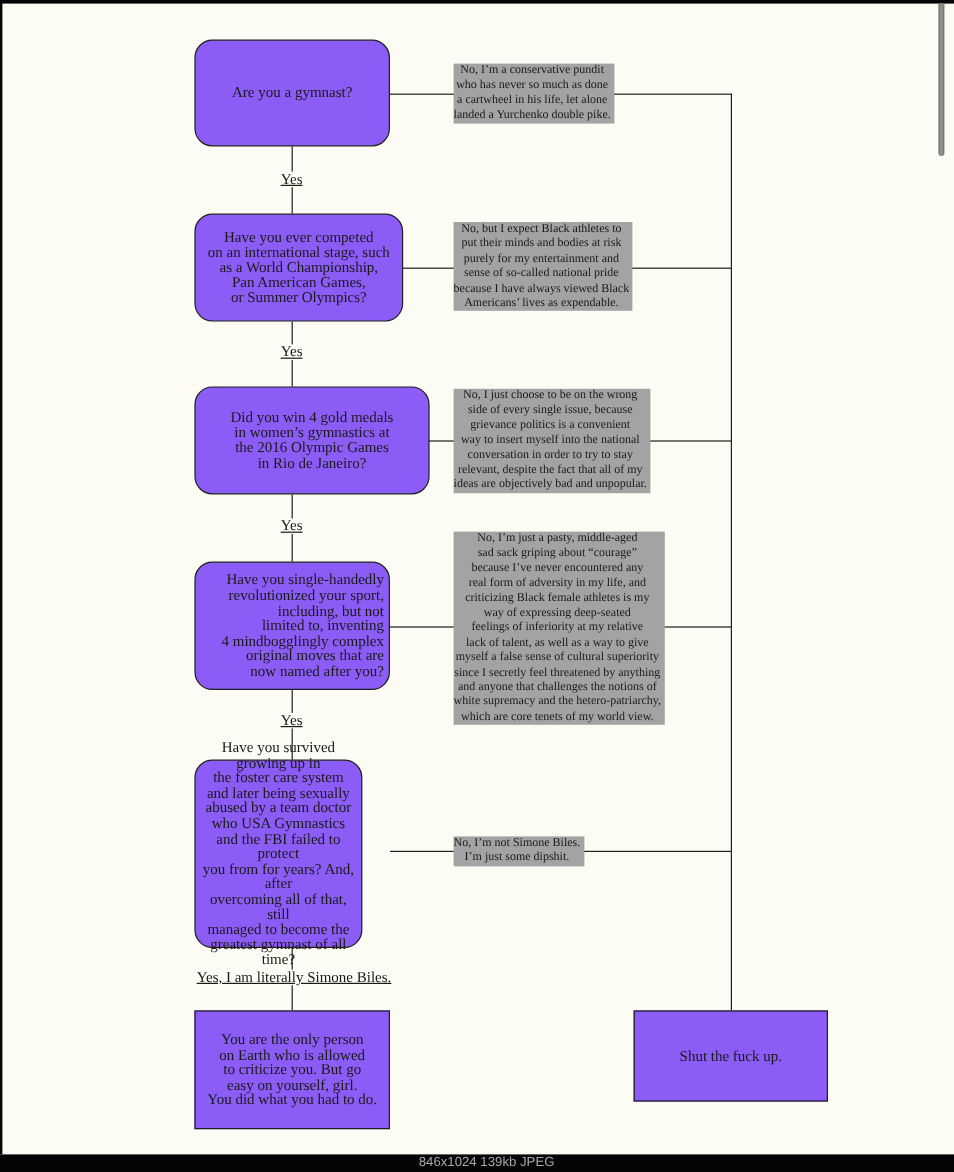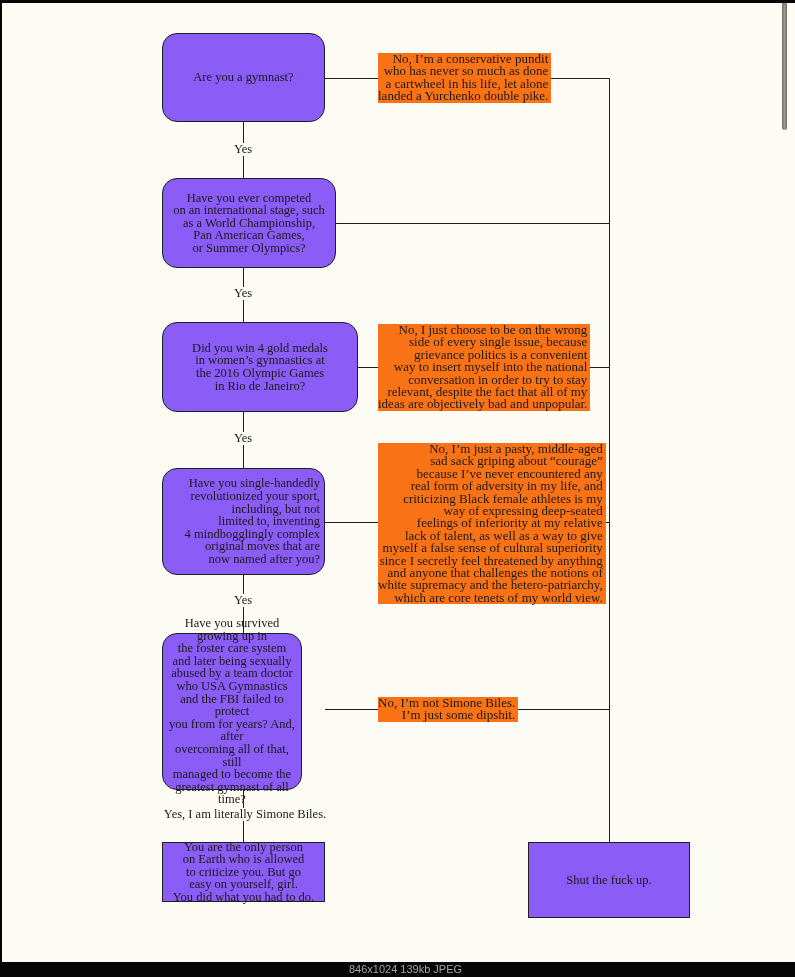--- a/index.html
+++ b/index.html
@@ -18,24 +18,24 @@
   
   .hline,.vline{position:absolute;background:#1f1f1f;}
   .hline{height:1px;}
   .vline{width:1px;}
   
   .qbox{position:absolute;border:1.5px solid #1f1f1f;border-radius:15px;background:#8b5cf6;
         display:flex;align-items:center;justify-content:center;text-align:center;
         font-size:12.5px;line-height:12.6px;white-space:pre-line;padding:4px;box-sizing:border-box;z-index:3;}
   .rbox{border-radius:0;border-width:1.5px;}
   .qbox .qtext{width:100%;}
-  .answer{position:absolute;background:#f97316;font-size:13px;line-height:12.4px;
-          white-space:pre-line;text-align:right;padding:0 3px 0 0;z-index:2;}
+  .answer{position:absolute;background:#a3a3a3;font-size:10px;line-height:12.4px;
+          white-space:pre-line;text-align:center;padding:0 3px 0 0;z-index:2;}
   .yeslabel{position:absolute;background:#fdfcf4;font-size:12.5px;line-height:13px;
-            padding:0 3px;transform:translateX(-50%);z-index:2;text-align:center;white-space:nowrap;}
+            padding:0 3px;transform:translateX(-50%);z-index:2;text-align:center;white-space:nowrap;text-decoration:underline;}
 </style>
 </head>
 <body>
 
 <div class="viewer">
 
   <div class="vline" style="left:243px;top:122px;height:56px;"></div>
   <div class="vline" style="left:243px;top:268px;height:54px;"></div>
   <div class="vline" style="left:243px;top:412px;height:56px;"></div>
   <div class="vline" style="left:243px;top:575px;height:58px;"></div>
@@ -79,41 +79,47 @@
 and later being sexually
 abused by a team doctor
 who USA Gymnastics
 and the FBI failed to protect
 you from for years? And, after
 overcoming all of that, still
 managed to become the
 greatest gymnast of all time?</div>
   </div>
 
-  <div class="qbox rbox" style="left:162px;top:842px;width:163px;height:60px;">
+  <div class="qbox rbox" style="left:162px;top:842px;width:163px;height:99px;">
     <div class="qtext">You are the only person
 on Earth who is allowed
 to criticize you. But go
 easy on yourself, girl.
 You did what you had to do.</div>
   </div>
   <div class="qbox rbox" style="left:528px;top:842px;width:162px;height:76px;">
     <div class="qtext">Shut the fuck up.</div>
   </div>
 
   <div class="yeslabel" style="left:243px;top:143px;">Yes</div>
   <div class="yeslabel" style="left:243px;top:287px;">Yes</div>
   <div class="yeslabel" style="left:243px;top:432px;">Yes</div>
   <div class="yeslabel" style="left:243px;top:594px;">Yes</div>
   <div class="yeslabel" style="left:245px;top:808px;">Yes, I am literally Simone Biles.</div>
 
   <div class="answer" style="left:378px;top:53px;">No, I’m a conservative pundit
 who has never so much as done
 a cartwheel in his life, let alone
 landed a Yurchenko double pike.</div>
+  <div class="answer" style="left:378px;top:185px;">No, but I expect Black athletes to
+put their minds and bodies at risk
+purely for my entertainment and
+sense of so-called national pride
+because I have always viewed Black
+Americans’ lives as expendable.</div>
   <div class="answer" style="left:378px;top:324px;">No, I just choose to be on the wrong
 side of every single issue, because
 grievance politics is a convenient
 way to insert myself into the national
 conversation in order to try to stay
 relevant, despite the fact that all of my
 ideas are objectively bad and unpopular.</div>
   <div class="answer" style="left:378px;top:443px;">No, I’m just a pasty, middle-aged
 sad sack griping about “courage”
 because I’ve never encountered any

